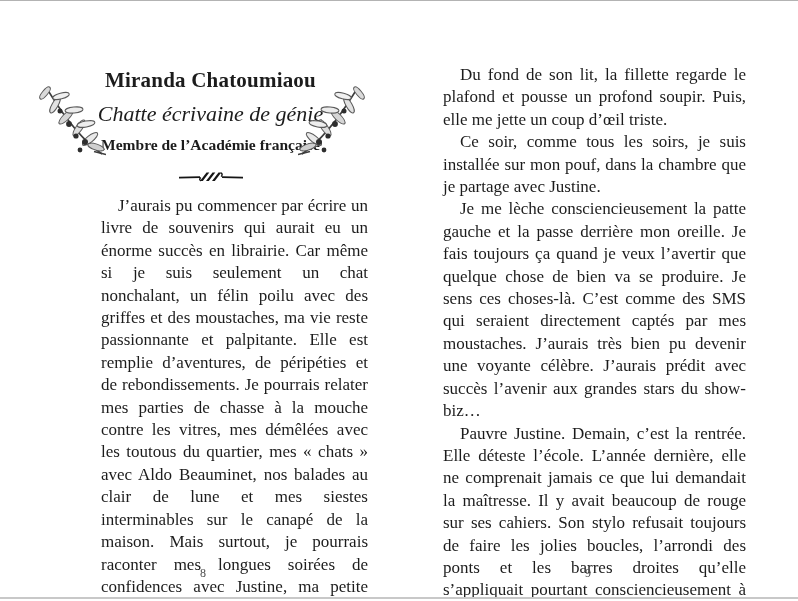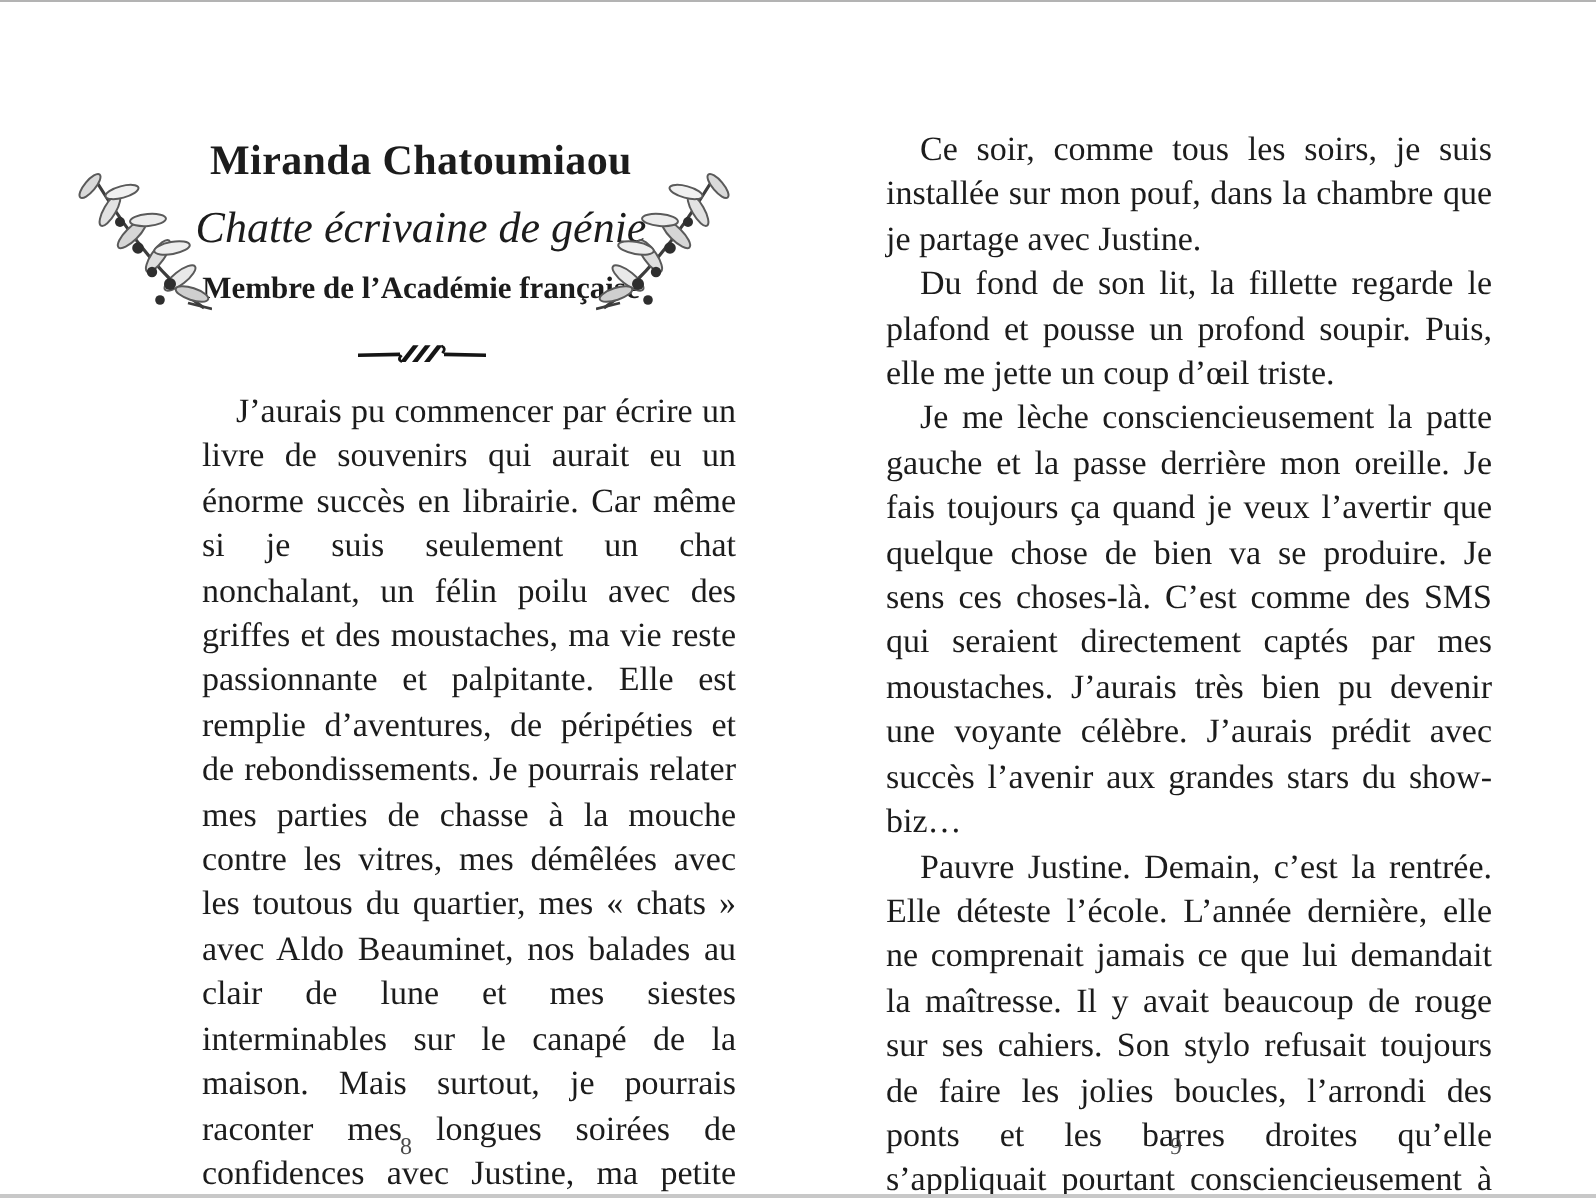--- a/index.html
+++ b/index.html
@@ -153,22 +153,22 @@
       <circle cx="49" cy="58" r="3"></circle>
       <circle cx="40" cy="52" r="2.6"></circle>
       <circle cx="33" cy="40" r="2.9"></circle>
       <circle cx="24" cy="27" r="2.5"></circle>
       <circle cx="44" cy="66" r="2.4"></circle>
     </g>
   </svg>
 
   <div class="page page-right">
     <div class="body-text">
+      <p>Du fond de son lit, la fillette regarde le plafond et pousse un profond soupir. Puis, elle me jette un coup d’œil triste.</p>
       <p>Ce soir, comme tous les soirs, je suis installée sur mon pouf, dans la chambre que je partage avec Justine.</p>
-      <p>Du fond de son lit, la fillette regarde le plafond et pousse un profond soupir. Puis, elle me jette un coup d’œil triste.</p>
       <p>Je me lèche consciencieusement la patte gauche et la passe derrière mon oreille. Je fais toujours ça quand je veux l’avertir que quelque chose de bien va se produire. Je sens ces choses-là. C’est comme des SMS qui seraient directement captés par mes moustaches. J’aurais très bien pu devenir une voyante célèbre. J’aurais prédit avec succès l’avenir aux grandes stars du show-biz…</p>
       <p>Pauvre Justine. Demain, c’est la rentrée. Elle déteste l’école. L’année dernière, elle ne comprenait jamais ce que lui demandait la maîtresse. Il y avait beaucoup de rouge sur ses cahiers. Son stylo refusait toujours de faire les jolies boucles, l’arrondi des ponts et les barres droites qu’elle s’appliquait pourtant consciencieusement à tracer. Son écriture,</p>
     </div>
   </div>
 
   <div class="page-num page-num-left">8</div>
   <div class="page-num page-num-right">9</div>
 
   <div class="rule-bottom"></div>
 </div>

